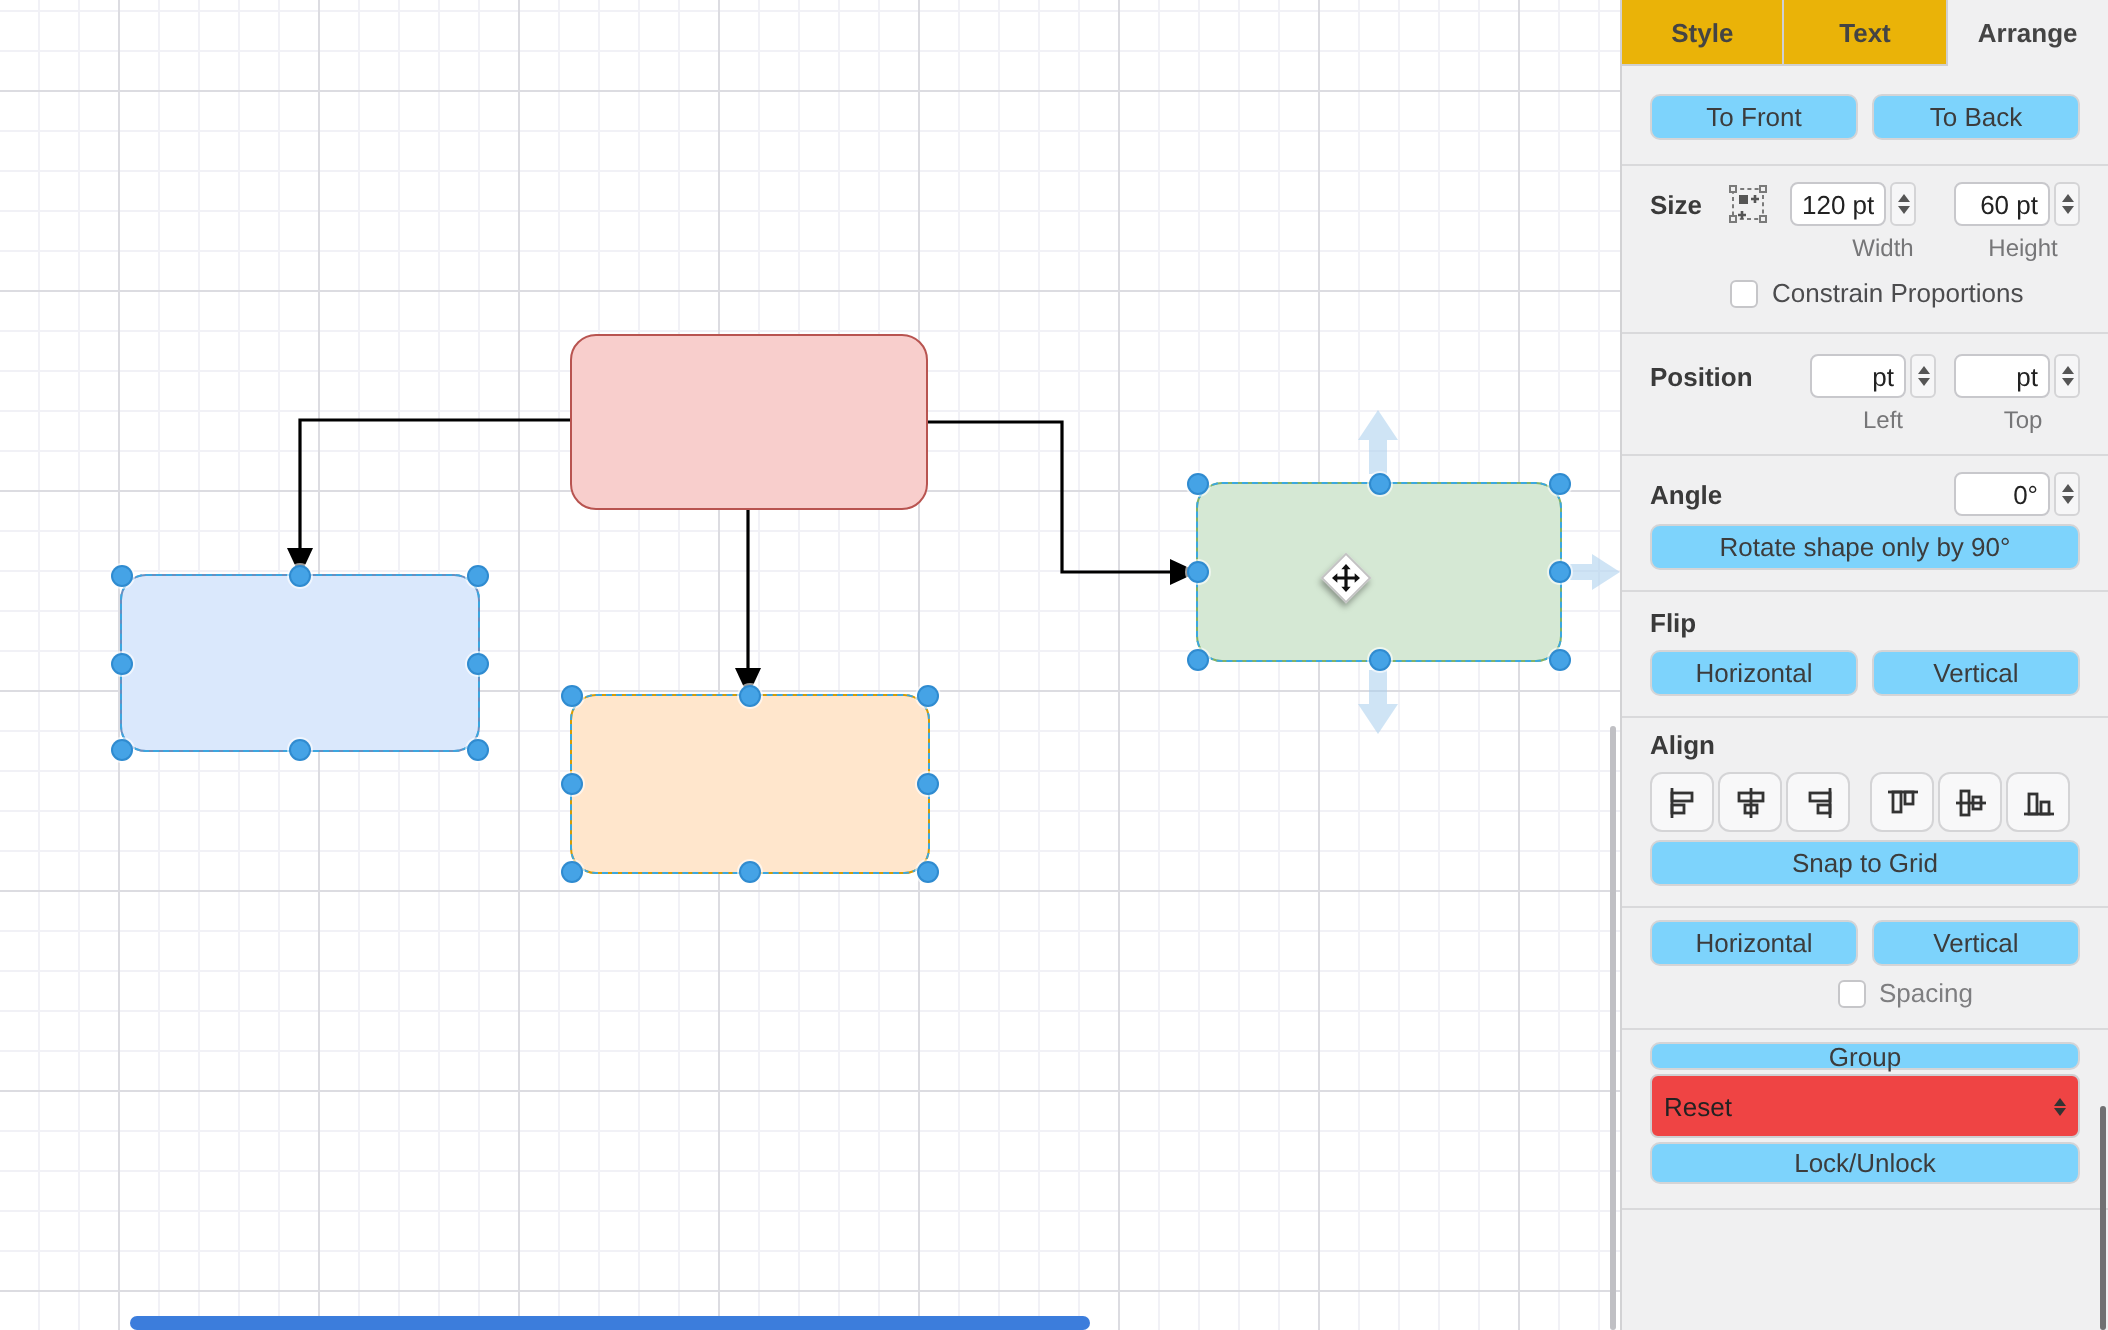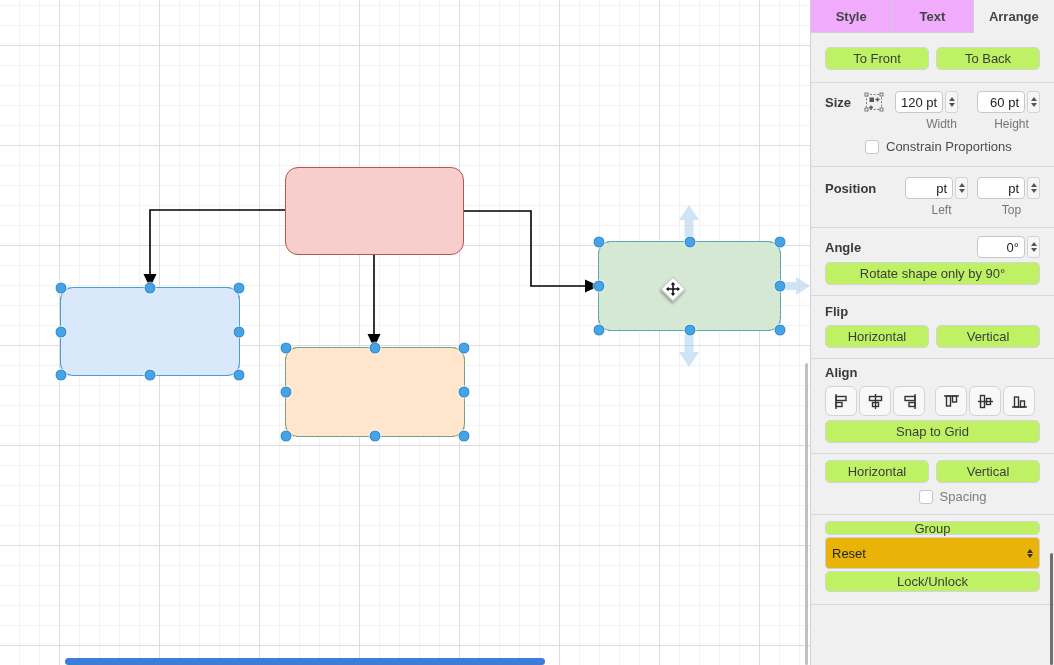--- a/index.html
+++ b/index.html
@@ -39,30 +39,30 @@
   #canvas-hscrollbar { position:absolute; left:65px; top:658px; width:480px; height:7px;
     border-radius:4px; z-index:9; }
 
   
   #panel { position:absolute; left:810px; top:0; width:244px; height:665px;
     background:#f0f0f1; border-left:1px solid #d2d2d4; font-size:13px; color:#3c3c3c; }
 
   #tabbar { display:flex; height:33px; }
   .tab { flex:1; display:flex; align-items:center; justify-content:center;
     font-weight:600; font-size:13px; color:#444;
-    background:#f0abfc; border-right:1px solid #cfcfd1; border-bottom:1px solid #cfcfd1;
+    background:#eab308; border-right:1px solid #cfcfd1; border-bottom:1px solid #cfcfd1;
     cursor:default; }
   .tab.active { background:transparent; border-bottom:1px solid transparent; }
   .tab:last-child { border-right:none; }
 
   .panel-body { padding:0 14px; }
   .divider { height:1px; background:#d9d9db; margin:0 -14px; }
 
   .btn { display:flex; align-items:center; justify-content:center;
-    background:#bef264; border:1px solid #d4d4d6; border-radius:5px;
+    background:#7dd3fc; border:1px solid #d4d4d6; border-radius:5px;
     height:23px; font-size:13px; color:#3c3c3c; cursor:pointer; }
   .btn-row { display:flex; gap:7px; }
   .btn-row .btn { flex:1; }
   .btn-full { width:100%; }
 
   .section-label { font-weight:700; font-size:13px; color:#3a3a3a; }
 
   .field-row { display:flex; align-items:center; }
   .field { display:flex; align-items:flex-start; }
   .num-input { width:48px; height:22px; border:1px solid #c8c8cc; border-radius:4px;
@@ -81,21 +81,21 @@
   .checkbox { width:14px; height:14px; background:#fff; border:1px solid #c6c6c9;
     border-radius:3px; cursor:pointer; flex:0 0 auto; }
   .check-label { font-size:13px; color:#58585a; }
 
   .align-row { display:flex; }
   .align-btn { width:32px; height:30px; display:flex; align-items:center; justify-content:center;
     background:#f8f8f9; border:1px solid #d4d4d6; border-radius:6px; cursor:pointer; }
   .align-btn + .align-btn { margin-left:2px; }
   .align-gap { width:10px; }
 
-  .select { display:flex; align-items:center; height:21px; background:#eab308;
+  .select { display:flex; align-items:center; height:21px; background:#ef4444;
     border:1px solid #cfcfd2; border-radius:4px; padding:15px 6px; cursor:pointer; }
   .select .sel-text { flex:1; font-size:13px; color:#222; }
   .updown { display:flex; flex-direction:column; gap:1px; align-items:center; }
   .updown .up { width:0; height:0; border-left:3px solid transparent;
     border-right:3px solid transparent; border-bottom:4px solid #333; }
   .updown .dn { width:0; height:0; border-left:3px solid transparent;
     border-right:3px solid transparent; border-top:4px solid #333; }
 
   #panel-scrollbar { position:absolute; right:1px; top:553px; width:3px; height:112px;
     background:#707072; border-radius:2px; }

